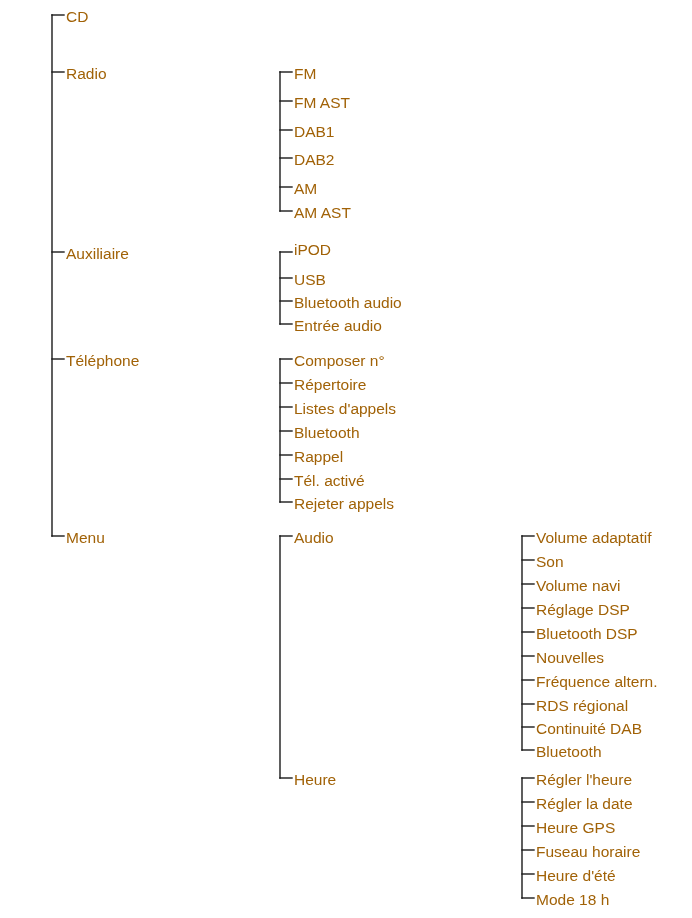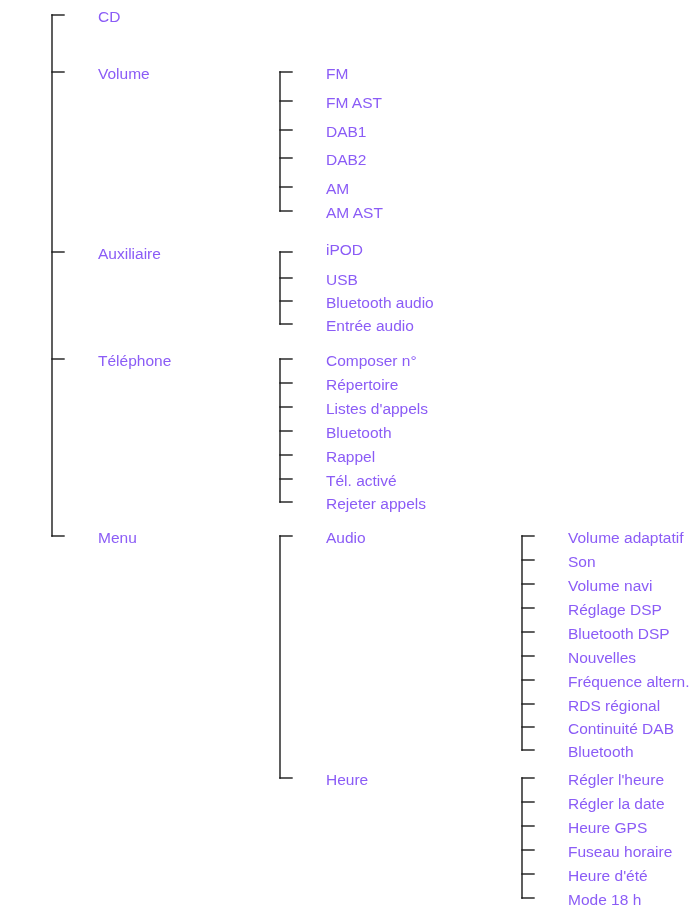--- a/index.html
+++ b/index.html
@@ -20,22 +20,21 @@
     left: 0;
     top: 0;
     width: 692px;
     height: 918px;
   }
   .node-label {
     position: absolute;
     font-size: 15.5px;
     line-height: 15.5px;
     white-space: nowrap;
-    color: #8b5cf6;
-    margin-left: 32px;
+    color: #a16207;
   }
   .fig-id {
     position: absolute;
     left: 14px;
     top: 905px;
     font-size: 9px;
     line-height: 10px;
     color: #1a1a1a;
     white-space: nowrap;
     margin-top: 16px;
@@ -94,21 +93,21 @@
       <line x1="522" y1="750" x2="534" y2="750"></line>
       <line x1="522" y1="778" x2="534" y2="778"></line>
       <line x1="522" y1="802" x2="534" y2="802"></line>
       <line x1="522" y1="826" x2="534" y2="826"></line>
       <line x1="522" y1="850" x2="534" y2="850"></line>
       <line x1="522" y1="874" x2="534" y2="874"></line>
       <line x1="522" y1="898" x2="534" y2="898"></line>
     </svg>
   <div id="labels">
       <div class="node-label" style="left: 66px; top: 9px;">CD</div>
-      <div class="node-label" style="left: 66px; top: 66px;">Volume</div>
+      <div class="node-label" style="left: 66px; top: 66px;">Radio</div>
       <div class="node-label" style="left: 66px; top: 246px;">Auxiliaire</div>
       <div class="node-label" style="left: 66px; top: 353px;">Téléphone</div>
       <div class="node-label" style="left: 66px; top: 530px;">Menu</div>
       <div class="node-label" style="left: 294px; top: 66px;">FM</div>
       <div class="node-label" style="left: 294px; top: 95px;">FM AST</div>
       <div class="node-label" style="left: 294px; top: 124px;">DAB1</div>
       <div class="node-label" style="left: 294px; top: 152px;">DAB2</div>
       <div class="node-label" style="left: 294px; top: 181px;">AM</div>
       <div class="node-label" style="left: 294px; top: 205px;">AM AST</div>
       <div class="node-label" style="left: 294px; top: 242px;">iPOD</div>

